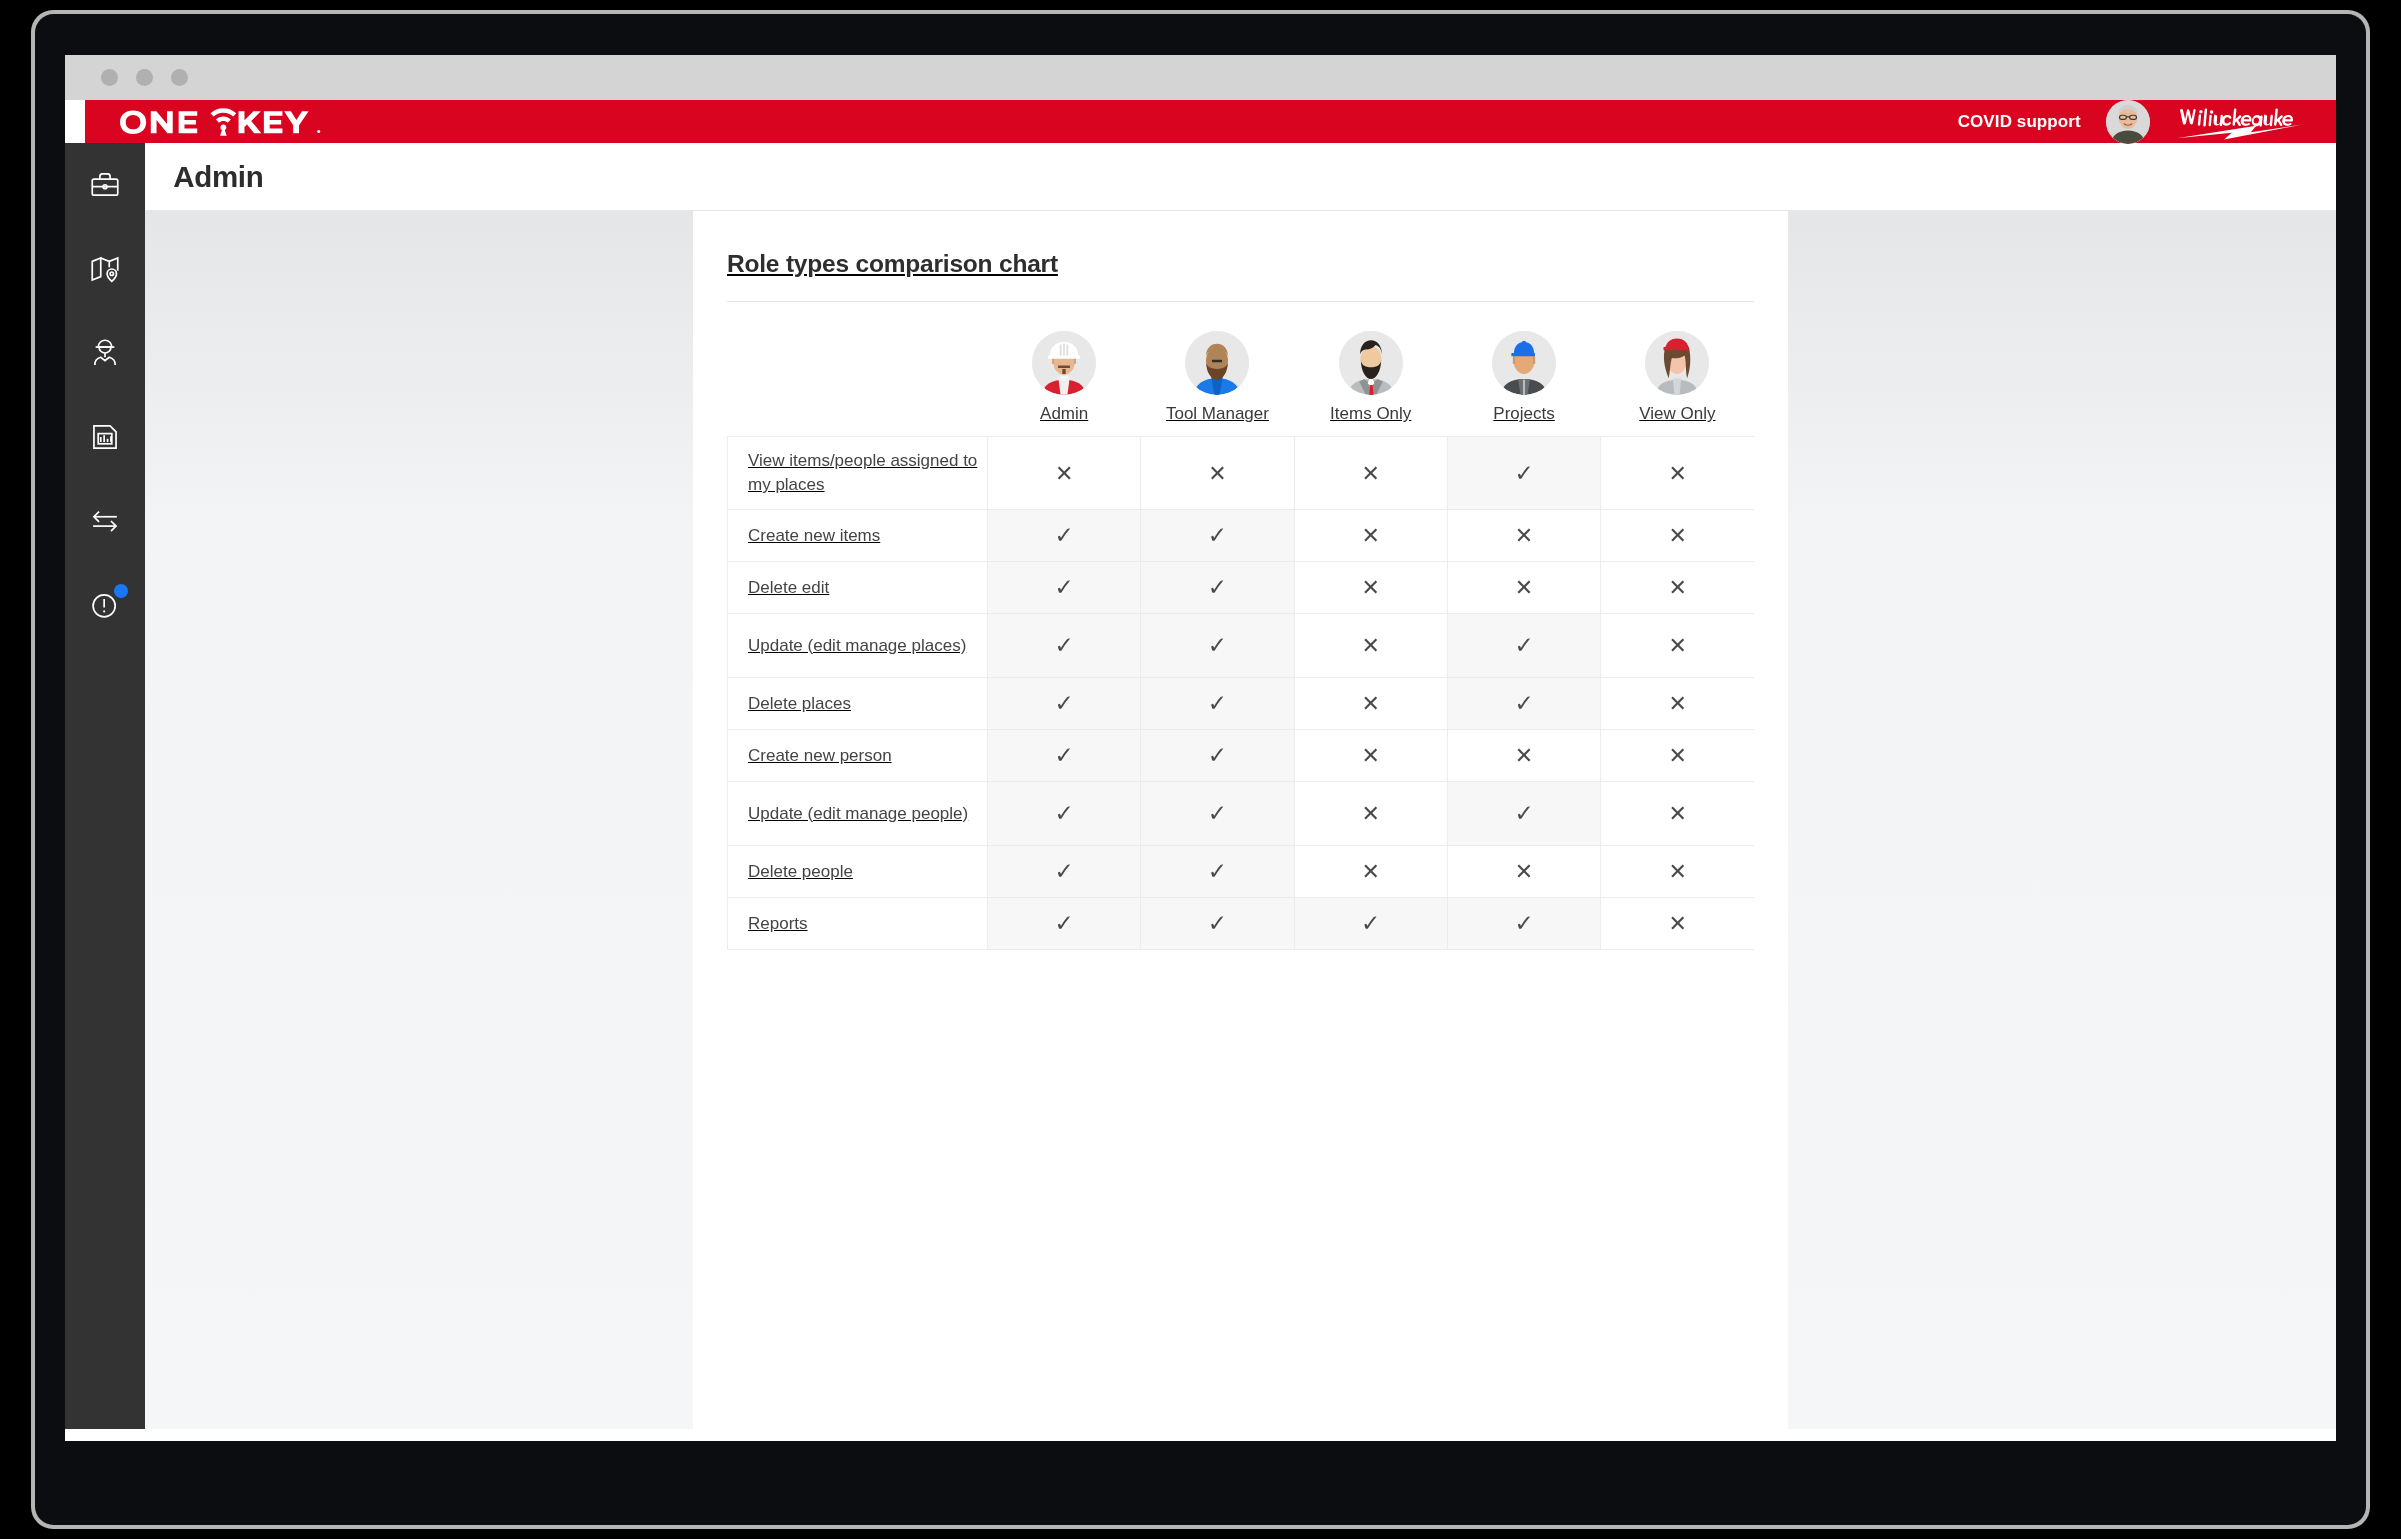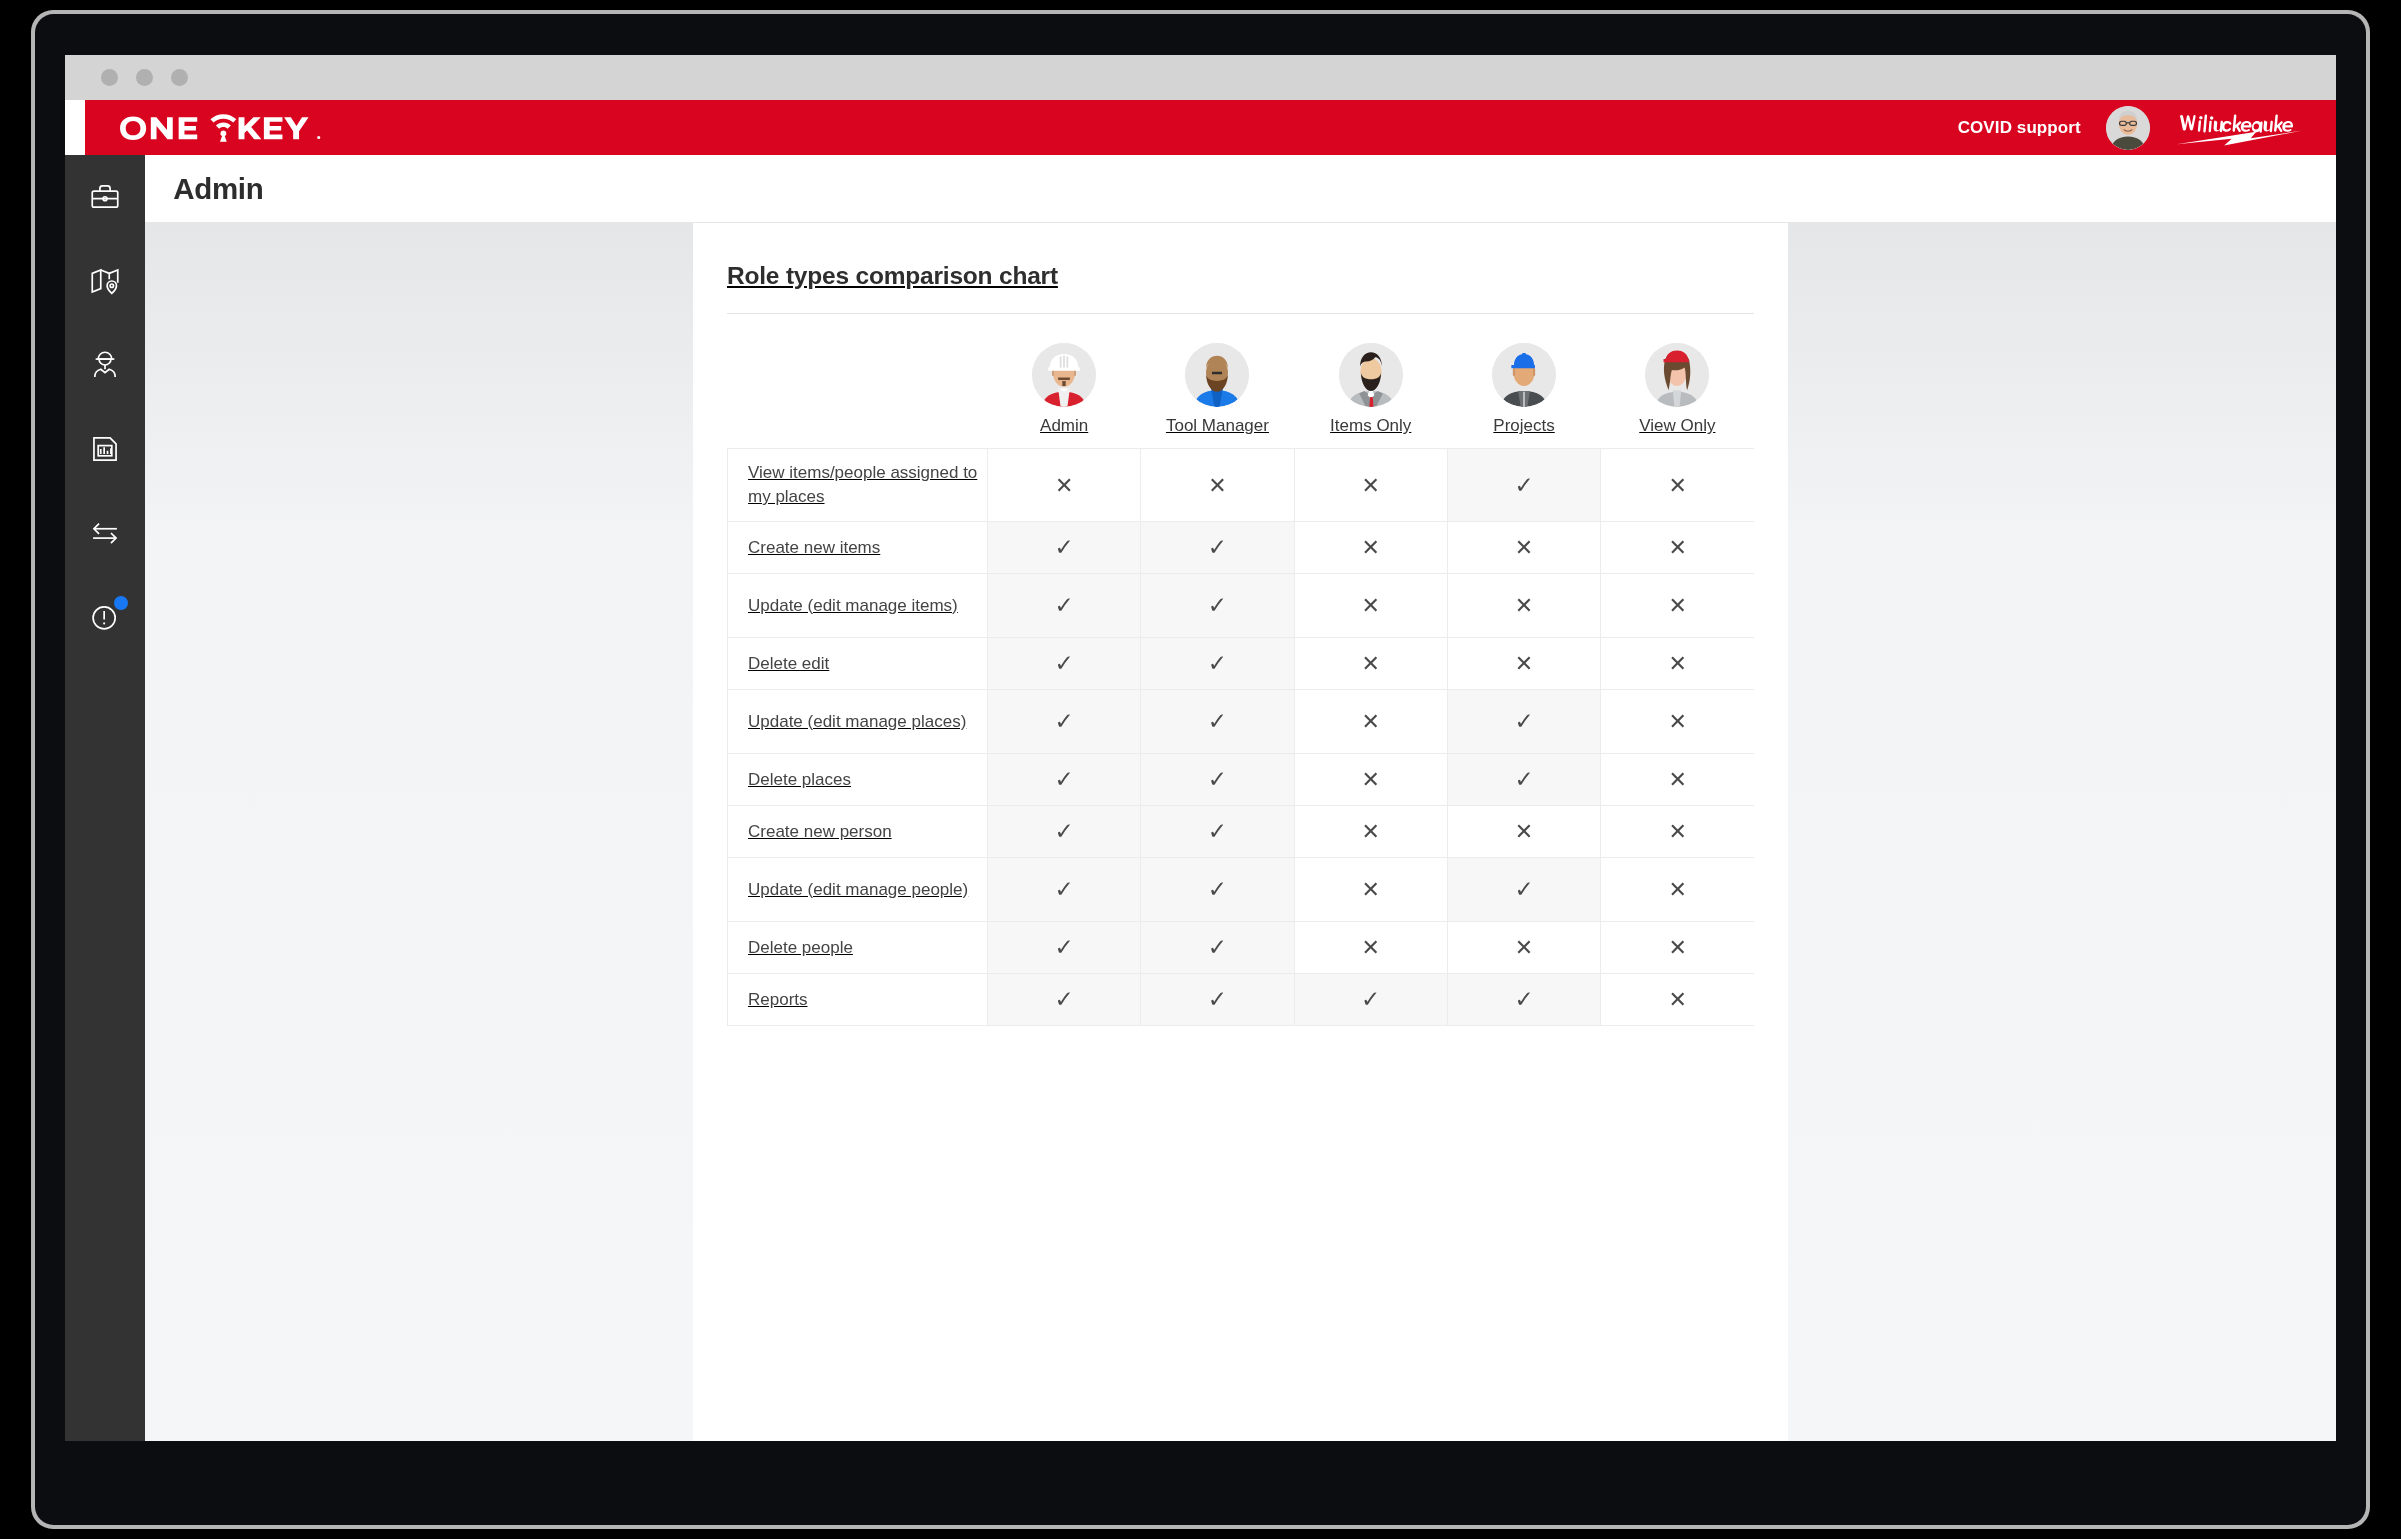--- a/index.html
+++ b/index.html
@@ -18,21 +18,21 @@
   #screen {
     width:100%; height:100%; background:#fff; position:relative; overflow:hidden;
   }
 
   
   .chrome { height:45px; background:#d4d4d4; display:flex; align-items:center;
     padding-left:36px; gap:17.7px; }
   .dot { width:17px; height:17px; border-radius:50%; background:#b0b0b0; }
 
   
-  .brandbar { height:55px; background:#d9041f; display:flex; align-items:center;
+  .brandbar { height:43px; background:#d9041f; display:flex; align-items:center;
     padding:0 34px 0 27px; position:relative;margin-left:20px; }
   .onekey-logo { height:30px; width:211px; }
   .brand-right { margin-left:auto; display:flex; align-items:center; gap:25px; }
   .covid { color:#fff; font-size:17px; font-weight:bold; letter-spacing:0.1px;
     font-family:"Liberation Sans", sans-serif; }
   .useravatar { width:44px; height:44px; border-radius:50%; overflow:hidden;
     background:radial-gradient(circle at 45% 35%,#efefef 0%,#c9c9c9 75%);
     position:relative; flex:none; }
   .mke-logo { height:37px; width:127px; }
 
@@ -356,28 +356,20 @@
                       <td class="val off"><span class="mk">✕</span></td>
                     </tr>
                     <tr class="h4">
                       <td class="lblcell">Create new items</td>
                       <td class="val on"><span class="mk">✓</span></td>
                       <td class="val on"><span class="mk">✓</span></td>
                       <td class="val off"><span class="mk">✕</span></td>
                       <td class="val off"><span class="mk">✕</span></td>
                       <td class="val off"><span class="mk">✕</span></td>
                     </tr>
-                    <tr class="h5">
-                      <td class="lblcell">Update (edit manage items)</td>
-                      <td class="val on"><span class="mk">✓</span></td>
-                      <td class="val on"><span class="mk">✓</span></td>
-                      <td class="val off"><span class="mk">✕</span></td>
-                      <td class="val off"><span class="mk">✕</span></td>
-                      <td class="val off"><span class="mk">✕</span></td>
-                    </tr>
                     <tr class="h4">
                       <td class="lblcell">Delete edit</td>
                       <td class="val on"><span class="mk">✓</span></td>
                       <td class="val on"><span class="mk">✓</span></td>
                       <td class="val off"><span class="mk">✕</span></td>
                       <td class="val off"><span class="mk">✕</span></td>
                       <td class="val off"><span class="mk">✕</span></td>
                     </tr>
                     <tr class="h5">
                       <td class="lblcell">Update (edit manage places)</td>

